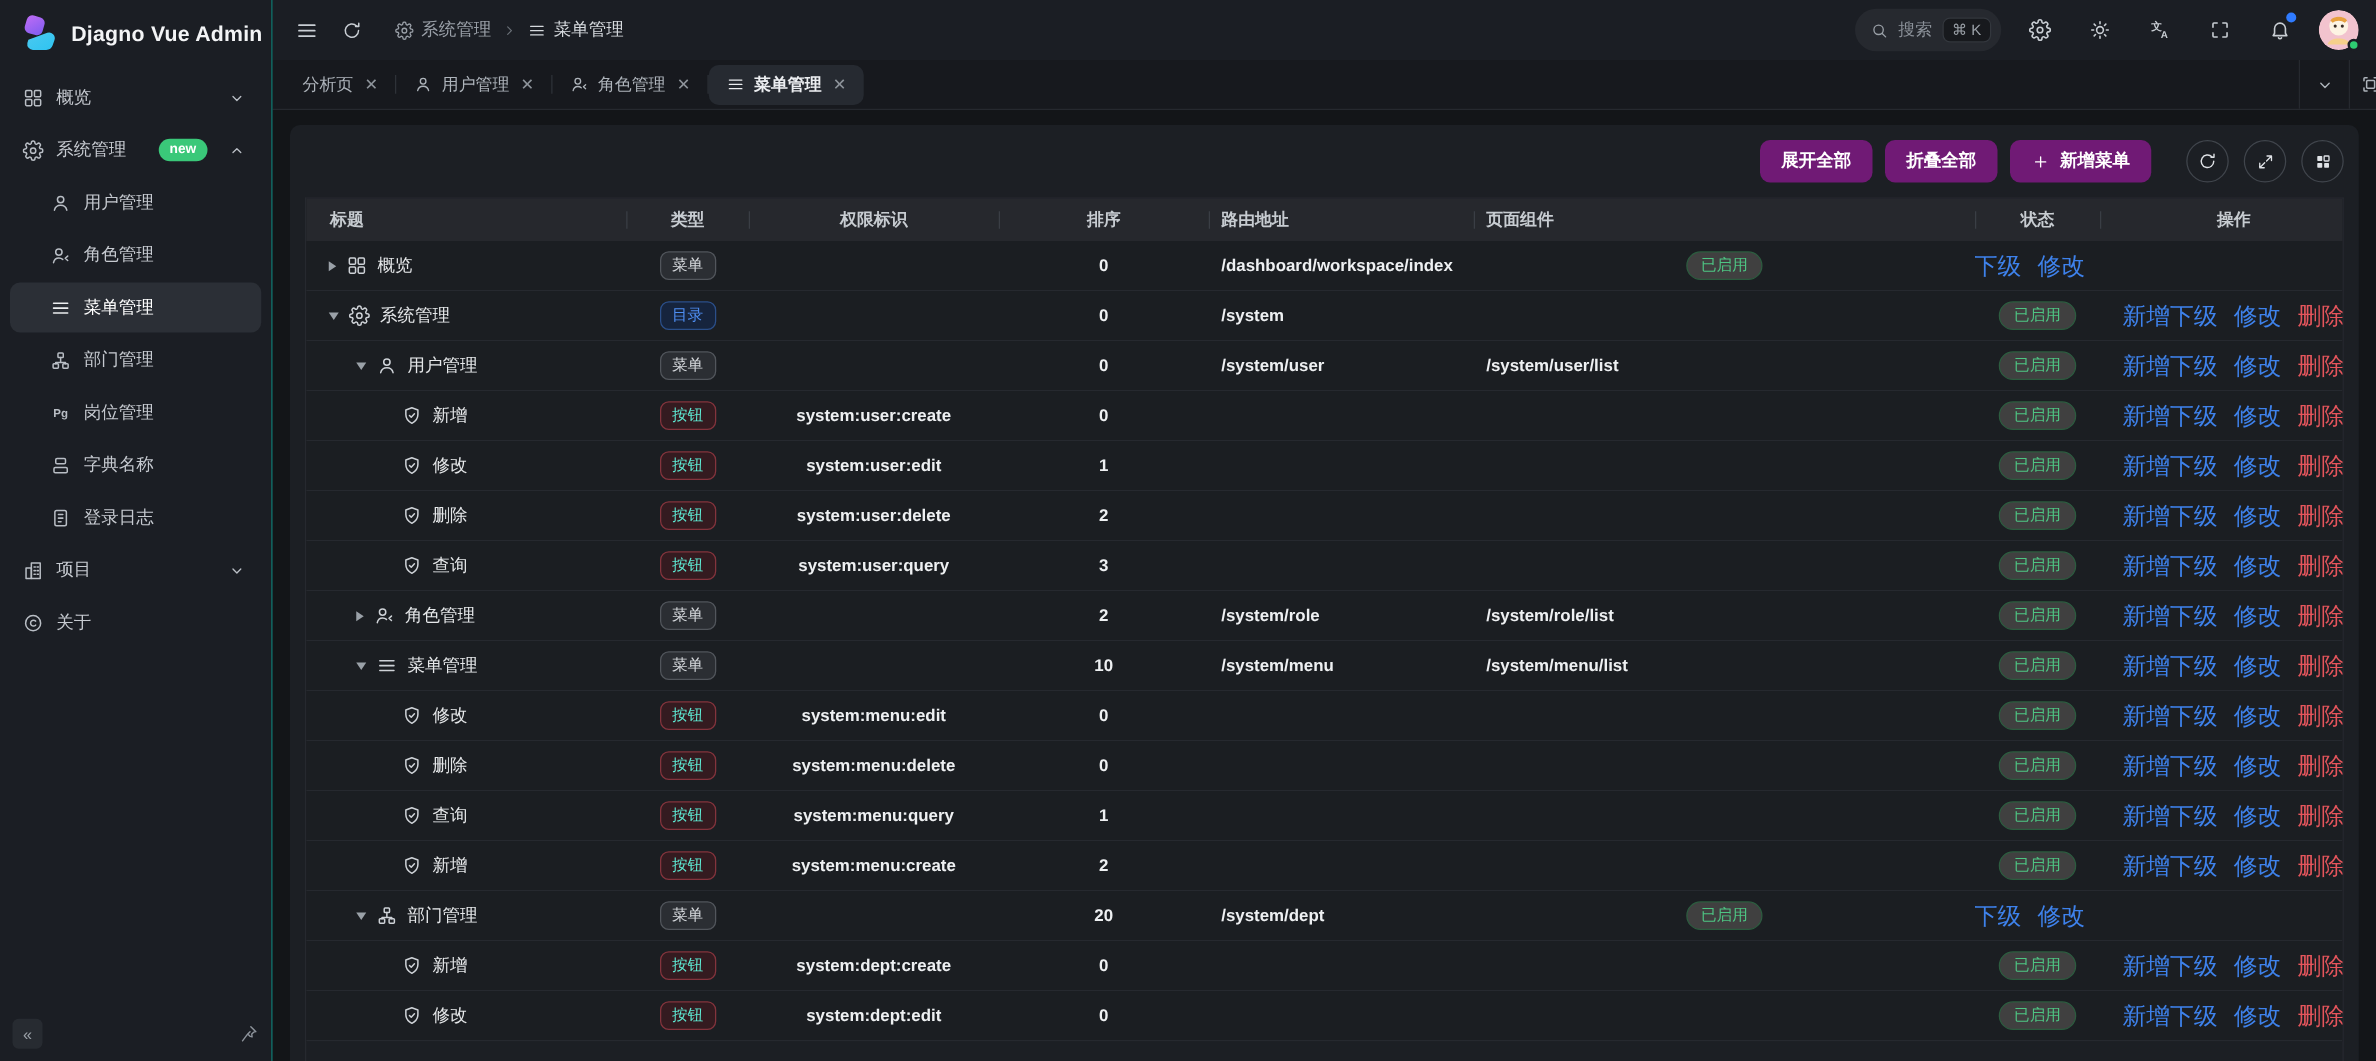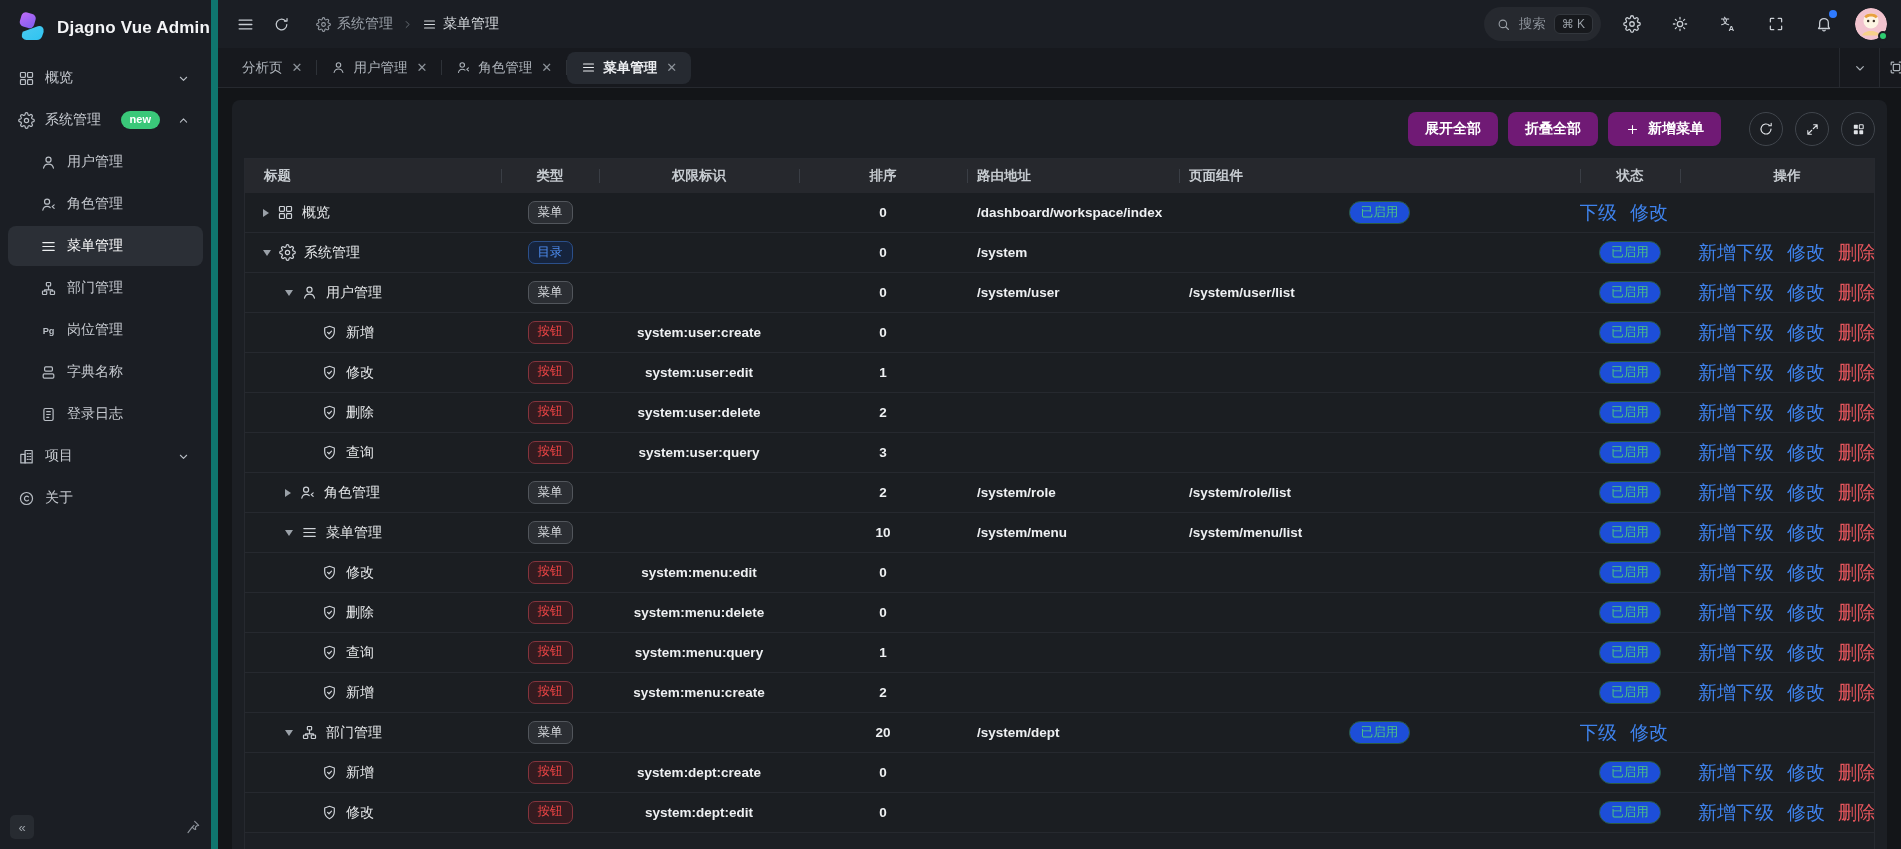--- a/index.html
+++ b/index.html
@@ -1,21 +1,21 @@
 <!DOCTYPE html>
 <html><head>
 <meta charset="utf-8">
 <style>
   * { margin:0; padding:0; box-sizing:border-box; }
   html,body { width:1901px; height:849px; overflow:hidden; background:#131518;
     font-family:"Liberation Sans","DejaVu Sans",sans-serif; color:#e4e6e9; font-size:14px; }
   .app { display:flex; width:100%; height:100%; }
 
   
-  .sidebar { width:218px; min-width:218px; background:#1b1e24; border-right:7px solid #0f766e;
+  .sidebar { width:218px; min-width:218px; background:#1b1e24; border-right:1px solid #0f766e;
     display:flex; flex-direction:column; position:relative; }
   .logo { height:56px; display:flex; align-items:center; gap:10px; padding:0 14px; }
   .logo-text { font-size:17px; font-weight:700; color:#f3f4f6; letter-spacing:.2px; white-space:nowrap; }
   .menu { flex:1; overflow:hidden; padding-top:0; }
   .s-item { height:40px; margin:2px 8px; border-radius:8px; display:flex; align-items:center;
     gap:10px; color:#c6cad0; cursor:pointer; padding:0 12px 0 10px; }
   .s-item.lvl1 { padding-left:32px; }
   .s-item.active { background:#2b2f36; color:#ffffff; }
   .s-item .icn { display:flex; color:#b9bec5;align-items:center; }
   .s-item.active .icn { color:#eceef0; }
@@ -96,22 +96,22 @@
   .tri { width:0; height:0; border-style:solid; flex:0 0 auto; }
   .tri.collapsed { border-width:4.5px 0 4.5px 6px; border-color:transparent transparent transparent #9aa1a8; }
   .tri.expanded { border-width:6px 4.5px 0 4.5px; border-color:#9aa1a8 transparent transparent transparent; }
   .tri.none { border-width:4.5px 0 4.5px 6px; border-color:transparent; }
   .t-icn { color:#ced2d7; display:flex; }
   .t-label { color:#e6e8ea; font-size:14px; }
   .cellval { color:#eef0f2; font-weight:600; font-size:13.5px; white-space:nowrap; }
   .type-badge { font-size:12.5px; padding:3px 9px; border-radius:7px; border:1px solid; line-height:1.25; }
   .b-menu { color:#d6d9dd; border-color:#52565c; background:#2b2e33; }
   .b-dir  { color:#4e8ef2; border-color:#2b4f8a; background:#16243d; }
-  .b-btn  { color:#ef4444; border-color:#84343d; background:#341b20;font-family:Liberation Mono, monospace; }
-  .status-pill { font-size:12.5px; color:#4ec583; border:1px solid #2c5c3f; background:#1d4ed8;
+  .b-btn  { color:#5eead4; border-color:#84343d; background:#341b20; }
+  .status-pill { font-size:12.5px; color:#4ec583; border:1px solid #2c5c3f; background:#404040;
     padding:3px 11px; border-radius:999px; line-height:1.25; }
   .actions { gap:13px; }
   .link { color:#3e82ec; font-size:19px; font-weight:400; cursor:pointer; white-space:nowrap; }
   .link.danger { color:#e5555c; }
   .icn svg { display:block; }
 </style>
 </head>
 <body>
 
 <div class="app">

